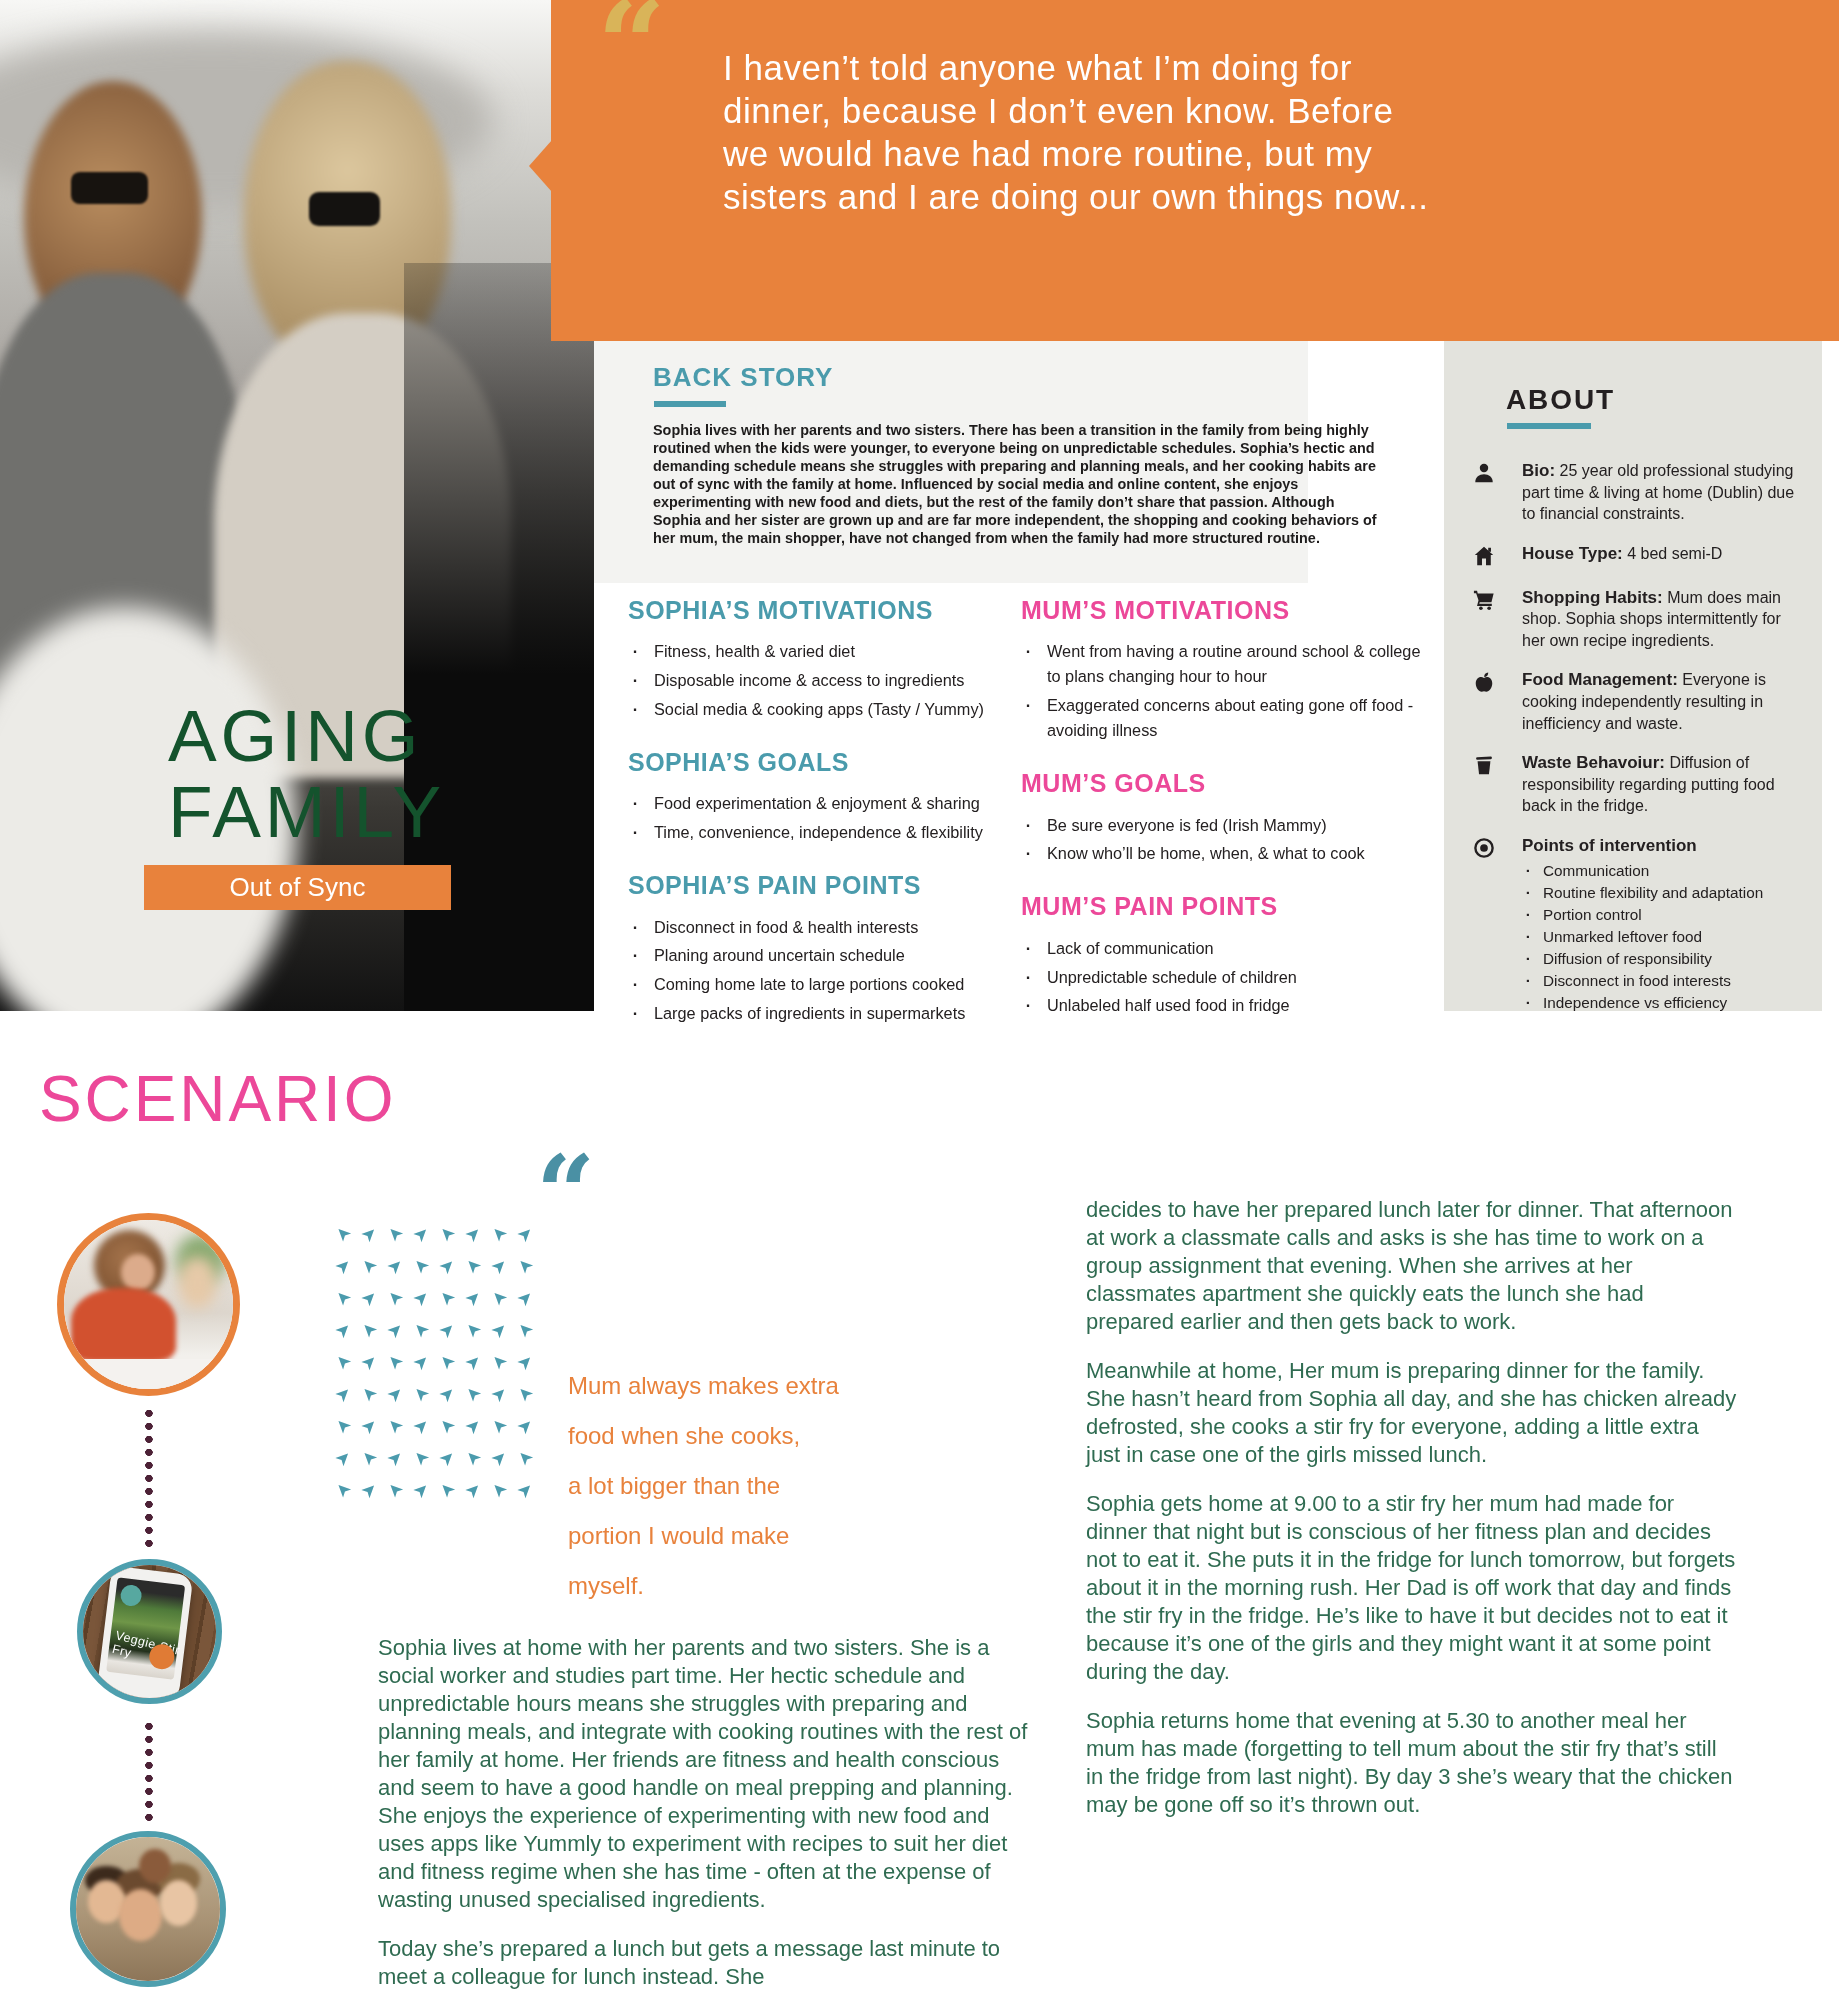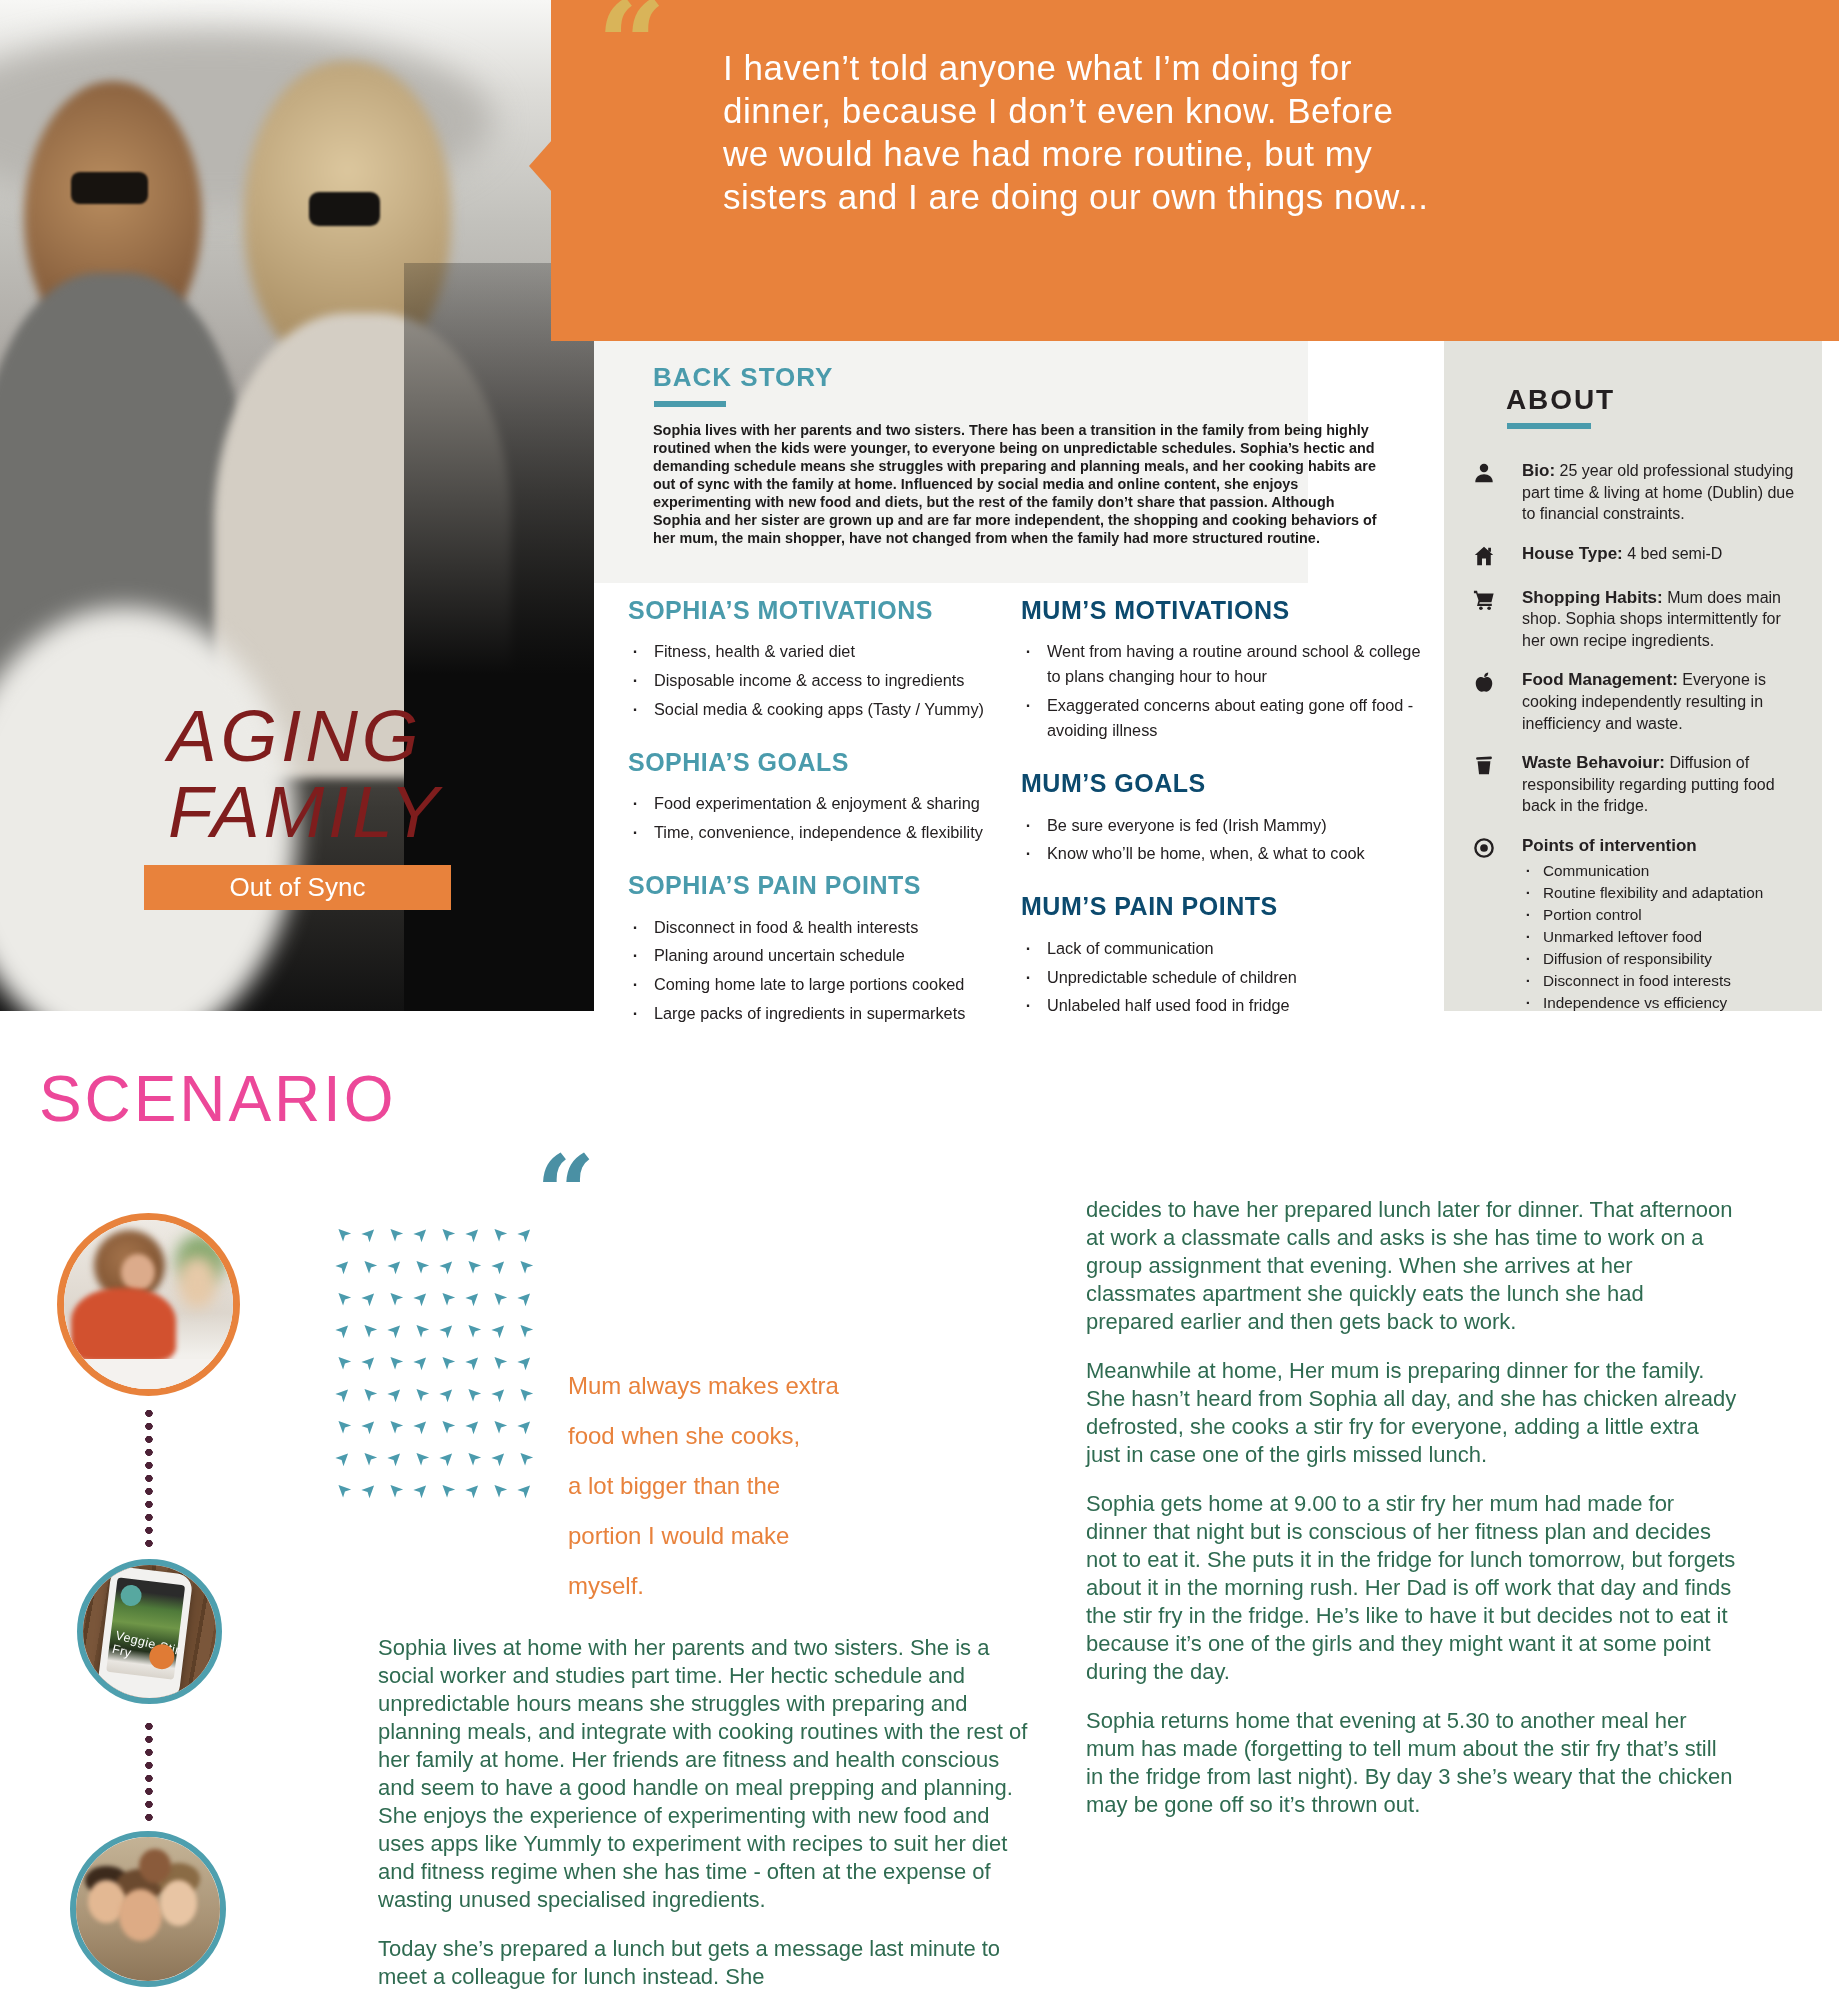--- a/index.html
+++ b/index.html
@@ -52,21 +52,21 @@
   .bs-rule { position:absolute; left:60px; top:60px; width:72px; height:5.7px; background:#4A9BAC; }
   .bs-body { position:absolute; left:59px; top:80px; width:733px;
     font-size:14.4px; line-height:18px; font-weight:bold; color:#1e1c1c; }
 
   
   .col { position:absolute; top:596px; }
   .col-sophia { left:628px; width:388px; }
   .col-mum    { left:1021px; width:405px; }
   .sec-head { font-size:25px; font-weight:bold; letter-spacing:0.5px; margin-bottom:14.4px; }
   .sec-head.teal { color:#4A9BAC; }
-  .sec-head.orange { color:#0c4a6e; }
+  .sec-head.orange { color:#ec4899; }
   .sec-list { list-style:none; margin-bottom:26px; }
   .sec-list li { position:relative; padding-left:26px; font-size:16.3px; line-height:25px;
     color:#242021; margin-bottom:3.8px; }
   .sec-list li::before { content:"·"; position:absolute; left:4.8px; top:0; font-weight:bold; }
 
   
   .about { left:1444px; top:341px; width:378px; height:670px; background:#E3E3DD; }
   .ab-head { position:absolute; left:62px; top:43px; font-size:28px; font-weight:bold;
     letter-spacing:1.9px; color:#242021; }
   .ab-rule { position:absolute; left:63px; top:82px; width:84px; height:6.2px; background:#4A9BAC; }
@@ -75,22 +75,22 @@
   .ab-item { display:flex; gap:24px; }
   .ab-ic { flex:0 0 25px; padding-top:1.9px; }
   .ab-ic svg { width:22px; height:22px; fill:#242021; }
   .ab-txt { font-size:16px; line-height:21.6px; color:#242021; }
   .ab-label { font-weight:bold; font-size:17px; }
   .pt-list { list-style:none; margin-top:3.8px; }
   .pt-list li { position:relative; padding-left:21px; font-size:15.3px; line-height:22px; }
   .pt-list li::before { content:"·"; position:absolute; left:3.8px; font-weight:bold; }
 
   
-  .ptitle { left:168px; top:698px; color:#7f1d1d; font-size:73px; line-height:76px;
-    letter-spacing:3.8px; white-space:pre-line; font-weight:400;font-style:italic; }
+  .ptitle { left:168px; top:698px; color:#14532d; font-size:73px; line-height:76px;
+    letter-spacing:3.8px; white-space:pre-line; font-weight:400; }
   .subbox { left:144px; top:865px; width:307px; height:45px; background:#E8823C;
     display:flex; align-items:center; justify-content:center;
     color:#ffffff; font-size:26px; }
 
   
   .sc-head { left:39px; top:1062px; font-size:64px; letter-spacing:2.9px; color:#ec4899; }
 
   .circle { position:absolute; border-radius:50%; overflow:hidden; }
   .c1 { left:57px; top:1213px; width:183px; height:183px; border:7.7px solid #E8823C; }
   .c2 { left:77px; top:1559px; width:145px; height:145px; border:6.2px solid #4E9FAE; }

